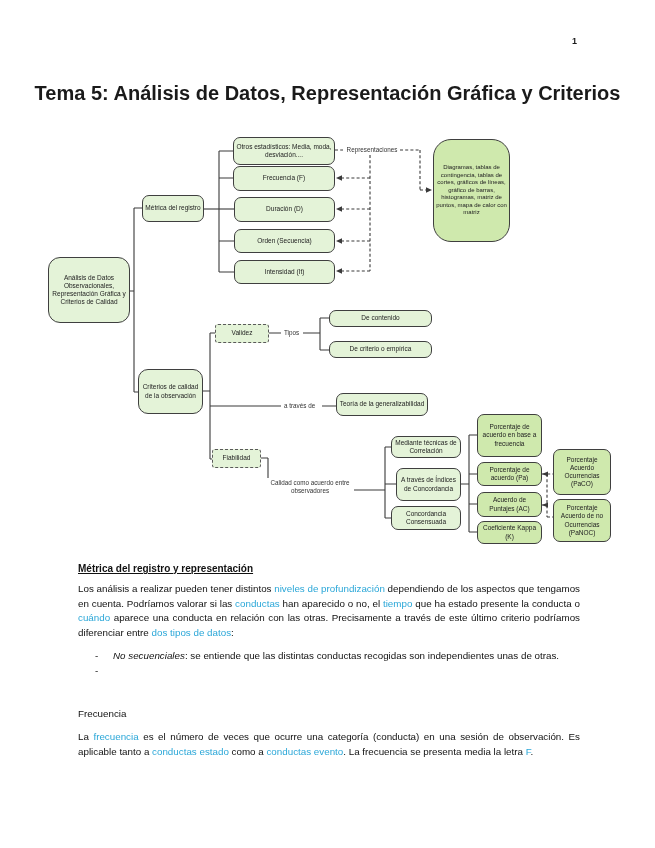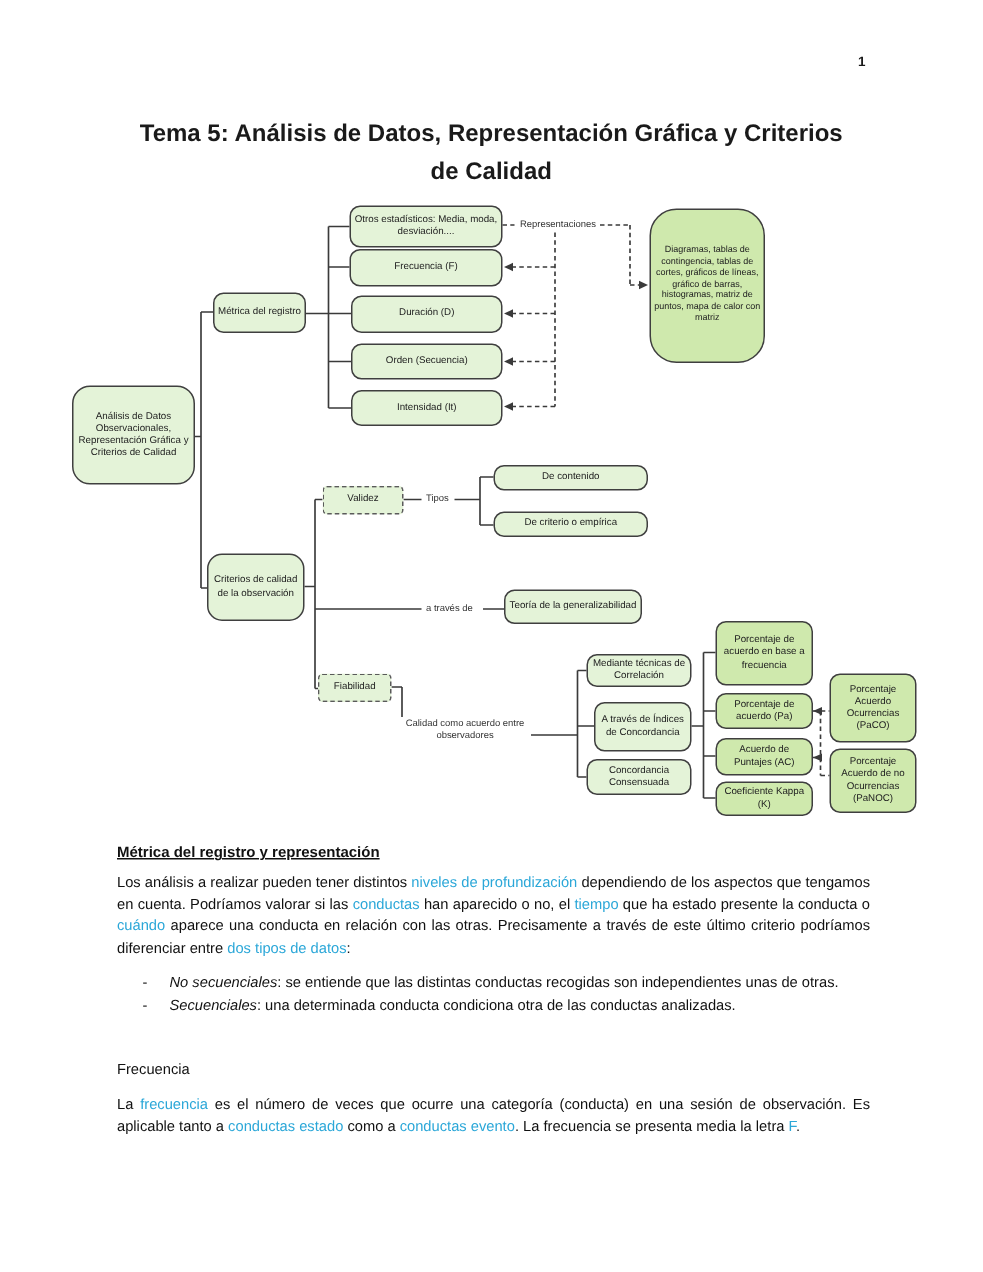--- a/index.html
+++ b/index.html
@@ -1,20 +1,20 @@
 <!DOCTYPE html>
 <html><head>
 <meta charset="utf-8">
 <style>
   html,body{margin:0;padding:0;background:#fff;}
   .page{position:relative;width:655px;height:848px;background:#ffffff;overflow:hidden;
         font-family:"Liberation Sans",sans-serif;color:#1a1a1a;}
   .pagenum{position:absolute;top:36px;right:78px;font-size:9px;font-weight:bold;}
   .title{position:absolute;top:78px;left:0;width:655px;text-align:center;
-         font-size:16px;font-weight:bold;line-height:1.55;}
+         font-size:20px;font-weight:bold;line-height:1.55;}
   
   .dbox{position:absolute;box-sizing:border-box;display:flex;align-items:center;justify-content:center;
         text-align:center;font-size:6.5px;line-height:1.25;padding:2px;color:#222;
         border:1px solid #3f3f3f;border-radius:7px;background:#e4f3d8;}
   .dbox.med{background:#cfe9ad;}
   .dbox.dashed{border:1px dashed #5a5a5a;border-radius:3px;}
   .dlabel{position:absolute;font-size:6.3px;color:#333;text-align:center;background:#ffffff;
           line-height:1.25;}
   svg.wires{position:absolute;left:0;top:0;pointer-events:none;}
   .wire{stroke:#3a3a3a;stroke-width:1.1;fill:none;}
@@ -33,21 +33,20 @@
 </style>
 </head>
 <body>
 
 <div class="page">
 
   <div class="pagenum">1</div>
 
   <div class="title">
     <div>Tema 5: Análisis de Datos, Representación Gráfica y Criterios</div>
-    <div>de Calidad</div>
   </div>
 
   <svg class="wires" width="655" height="848">
     <g class="wire">
       <path d="M130,291 L134,291 M134,208 L134,392 M134,208 L142,208 M134,392 L138,392"></path>
       <path d="M203,209 L234,209"></path>
       <path d="M219,151 L219,272 M219,151 L233,151 M219,178 L233,178 M219,241 L234,241 M219,272 L234,272"></path>
       <path d="M203,391 L210,391 M210,333 L210,459 M210,333 L215,333 M210,459 L212,459 M210,406 L281,406 M322,406 L336,406"></path>
       <path d="M269,333 L281,333 M303,333 L320,333 M320,318 L320,350 M320,318 L329,318 M320,350 L329,350"></path>
       <path d="M261,458 L268,458 M268,458 L268,478 M354,490 L385,490 M385,447 L385,518 M385,447 L391,447 M385,484 L396,484 M385,518 L391,518"></path>
@@ -171,21 +170,20 @@
 
   <div class="bodytext" style="top:582px;"><span>Los análisis a realizar pueden tener distintos </span><span class="hl">niveles de profundización</span><span> dependiendo de los aspectos que tengamos en cuenta. Podríamos valorar si las </span><span class="hl">conductas</span><span> han aparecido o no, el </span><span class="hl">tiempo</span><span> que ha estado presente la conducta o </span><span class="hl">cuándo</span><span> aparece una conducta en relación con las otras. Precisamente a través de este último criterio podríamos diferenciar entre </span><span class="hl">dos tipos de datos</span><span>:</span></div>
 
   <div class="bullets" style="top:648px;">
     <div class="bullet-row">
       <span class="bullet-marker">-</span>
       <span><span class="it">No secuenciales</span><span>: se entiende que las distintas conductas recogidas son independientes unas de otras.</span></span>
     </div>
     <div class="bullet-row">
       <span class="bullet-marker">-</span>
-      <span><span class="it">Secuenciales</span><span>: una determinada conducta condiciona otra de las conductas analizadas.</span></span>
     </div>
   </div>
 
   <div class="subheading" style="top:708px;">Frecuencia</div>
 
   <div class="bodytext" style="top:730px;"><span>La </span><span class="hl">frecuencia</span><span> es el número de veces que ocurre una categoría (conducta) en una sesión de observación. Es aplicable tanto a </span><span class="hl">conductas estado</span><span> como a </span><span class="hl">conductas evento</span><span>. La frecuencia se presenta media la letra </span><span class="hl">F</span><span>.</span></div>
 
 </div>
 
 </body></html>

